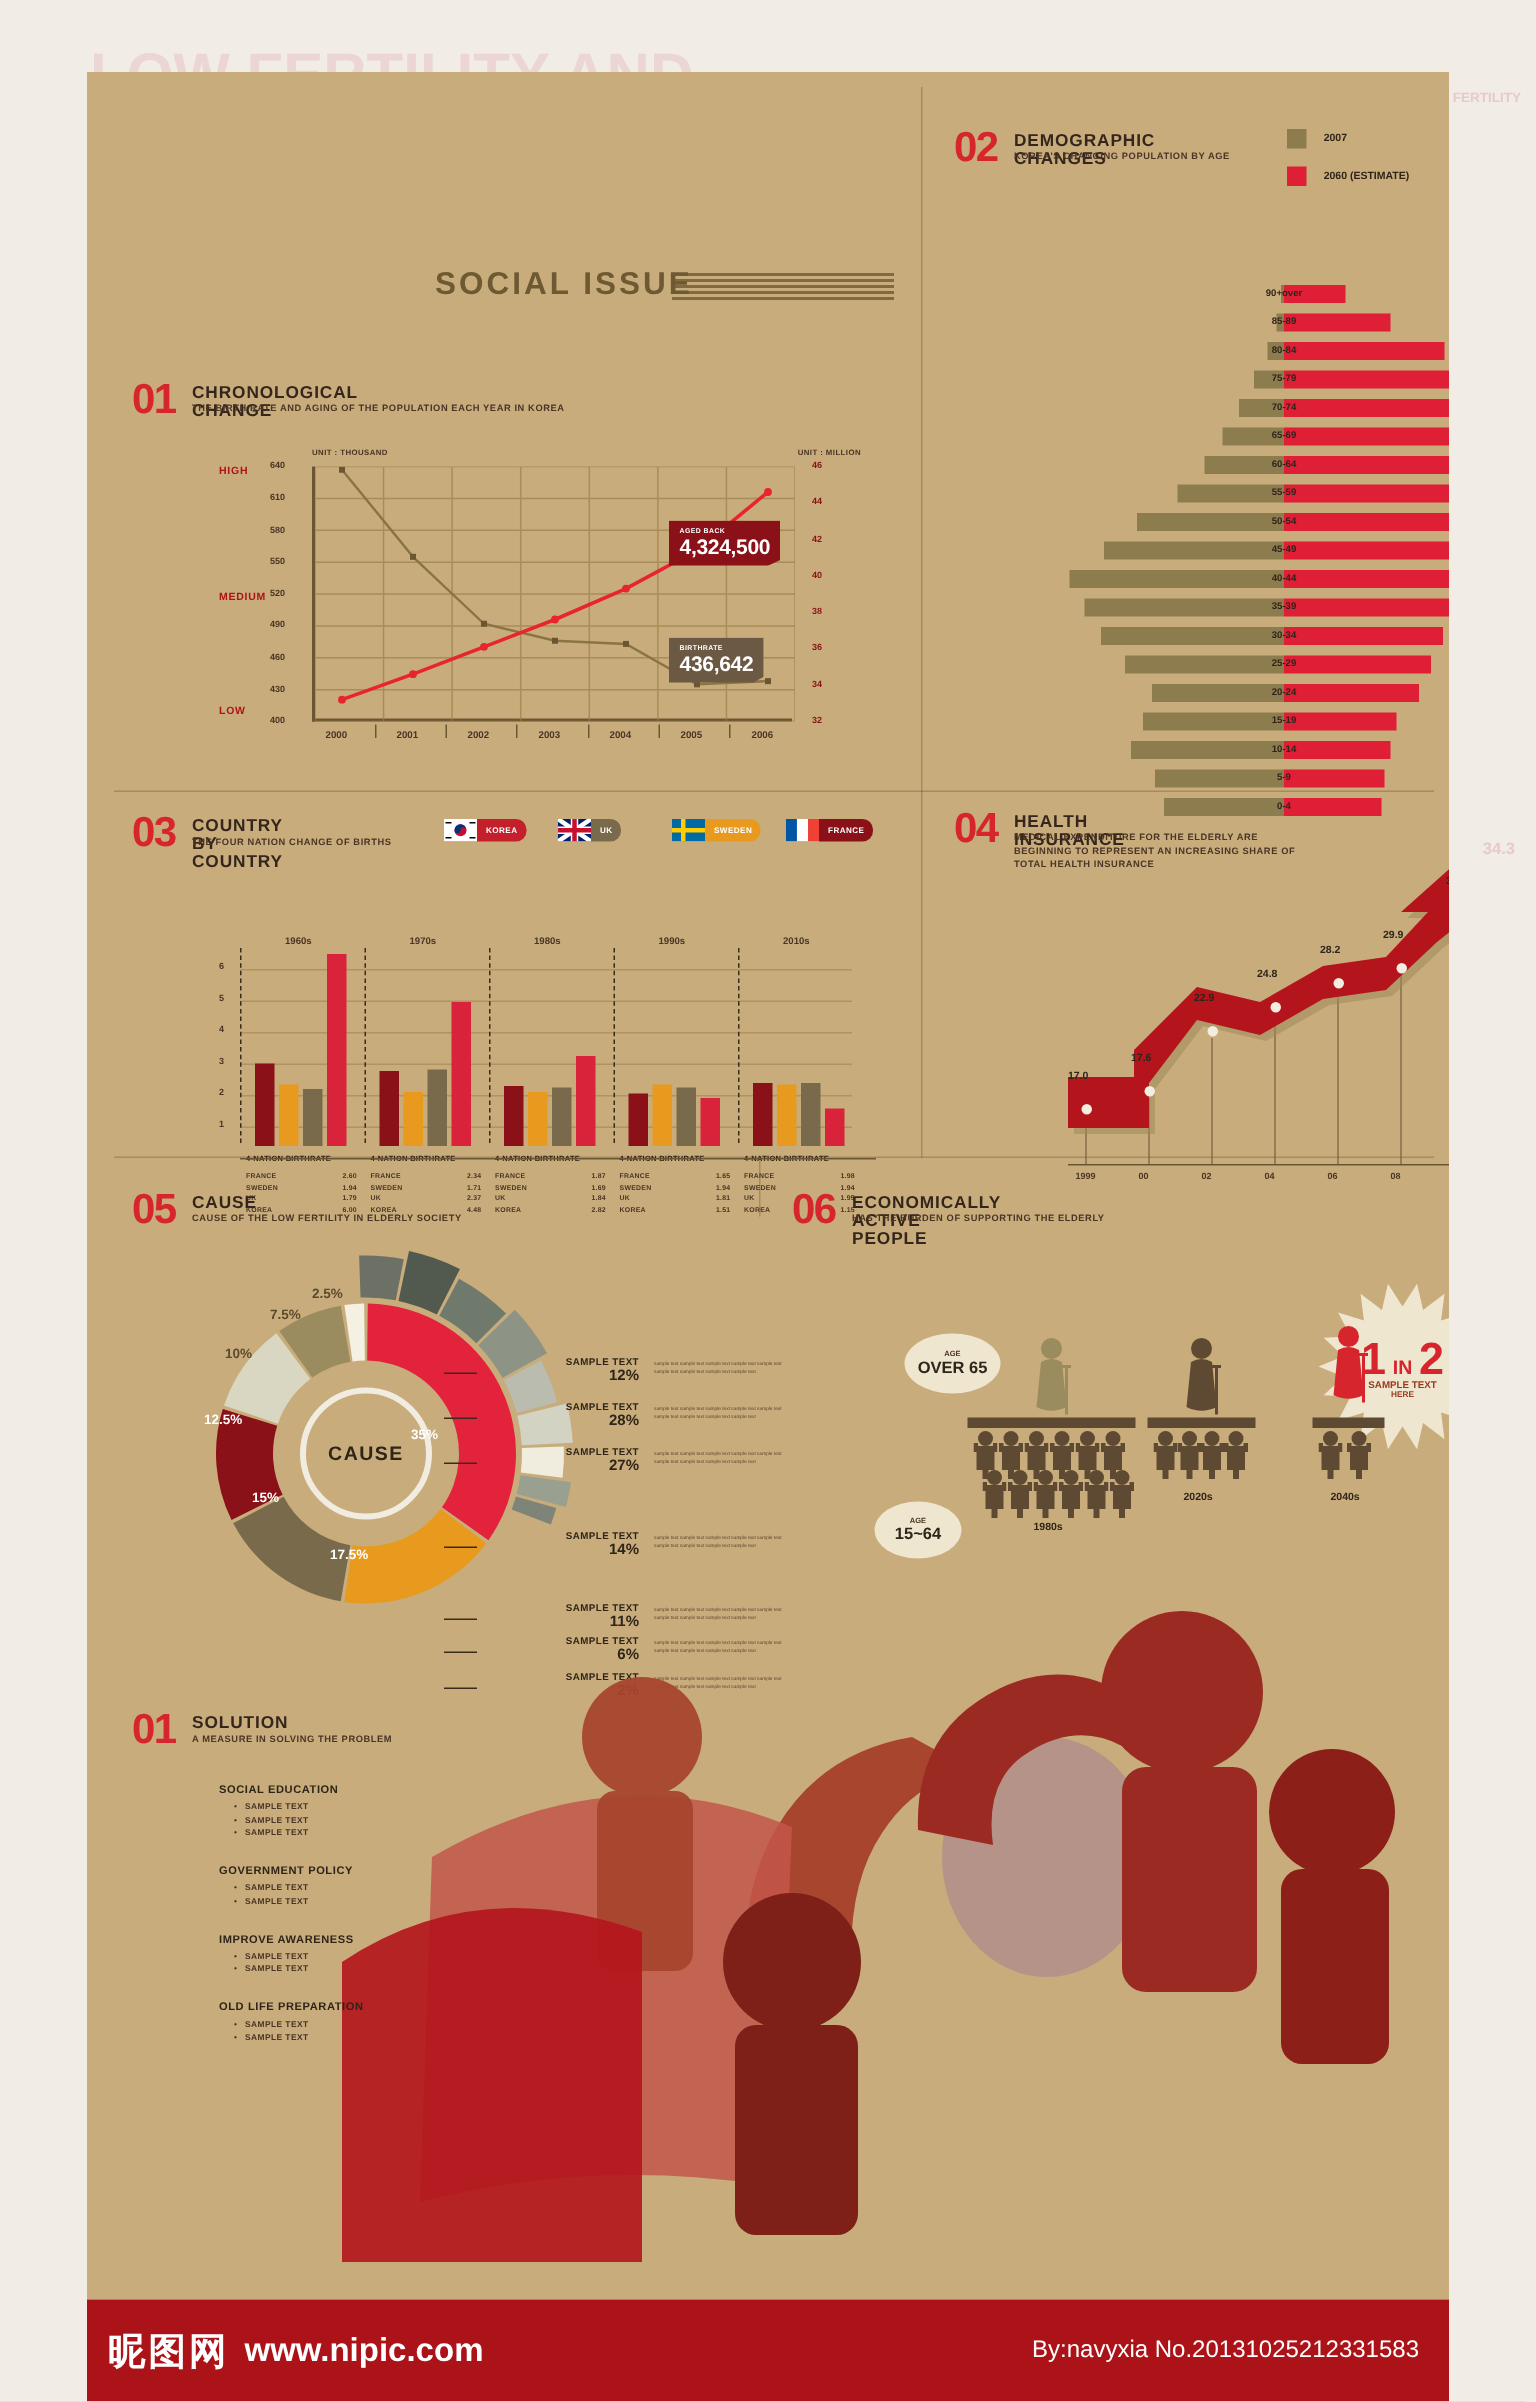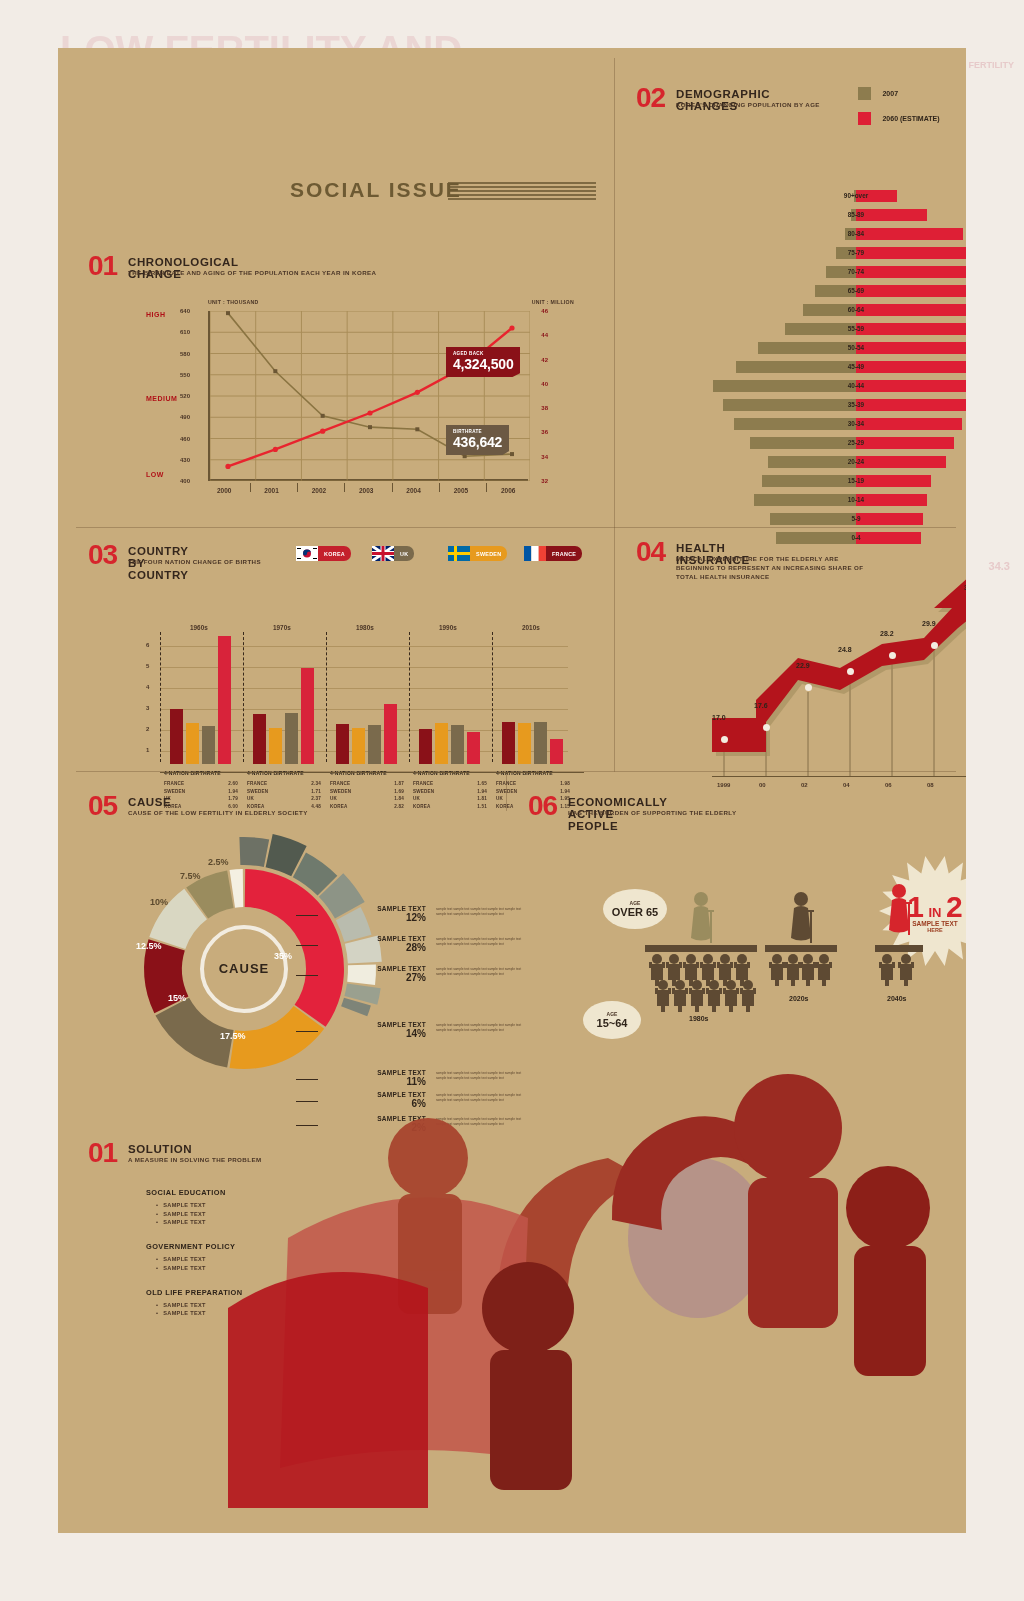--- a/index.html
+++ b/index.html
@@ -904,22 +904,32 @@
           <div class="solitem">SAMPLE TEXT</div>
           <div class="solitem">SAMPLE TEXT</div>
           <div class="solitem">SAMPLE TEXT</div>
         </div>
         <div class="solgroup">
           <div class="soltitle">GOVERNMENT POLICY</div>
           <div class="solitem">SAMPLE TEXT</div>
           <div class="solitem">SAMPLE TEXT</div>
         </div>
         <div class="solgroup">
+          <div class="soltitle">IMPROVE AWARENESS</div>
+          <div class="solitem">SAMPLE TEXT</div>
+          <div class="solitem">SAMPLE TEXT</div>
+        </div>
+        <div class="solgroup">
           <div class="soltitle">OLD LIFE PREPARATION</div>
           <div class="solitem">SAMPLE TEXT</div>
           <div class="solitem">SAMPLE TEXT</div>
         </div>
       </div>
 
   </div>
 
+  <div id="footer">
+    <span class="cn">昵图网</span>
+    <span class="url">www.nipic.com</span>
+    <span class="by">By:navyxia  No.20131025212331583</span>
+  </div>
 
 </div>
 
 </body></html>

